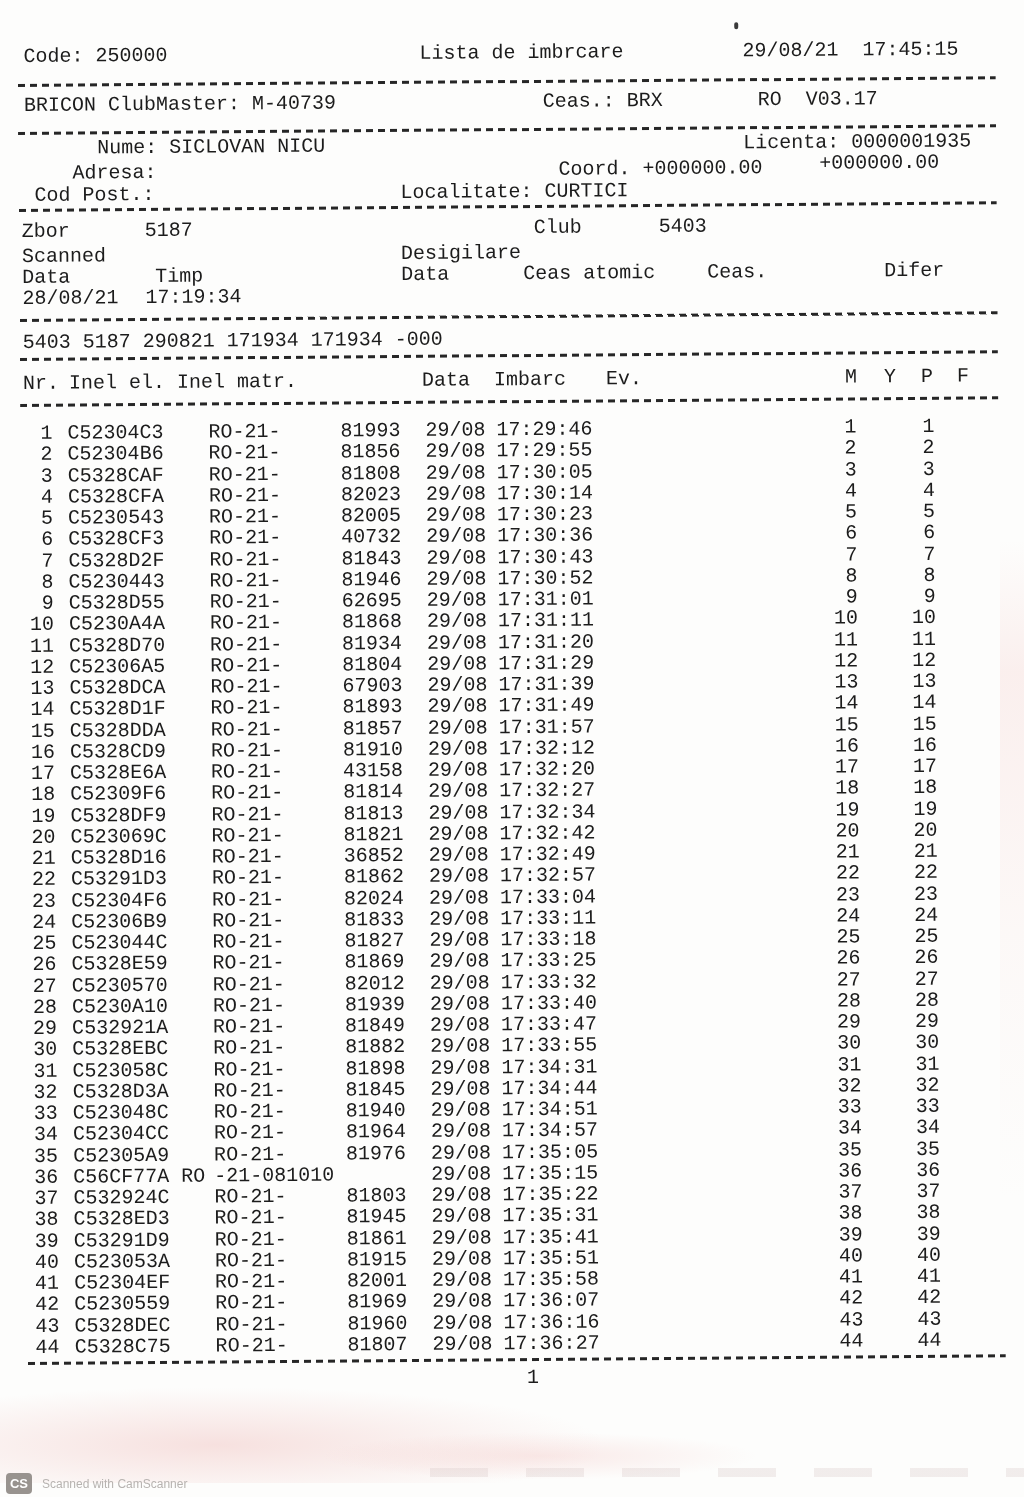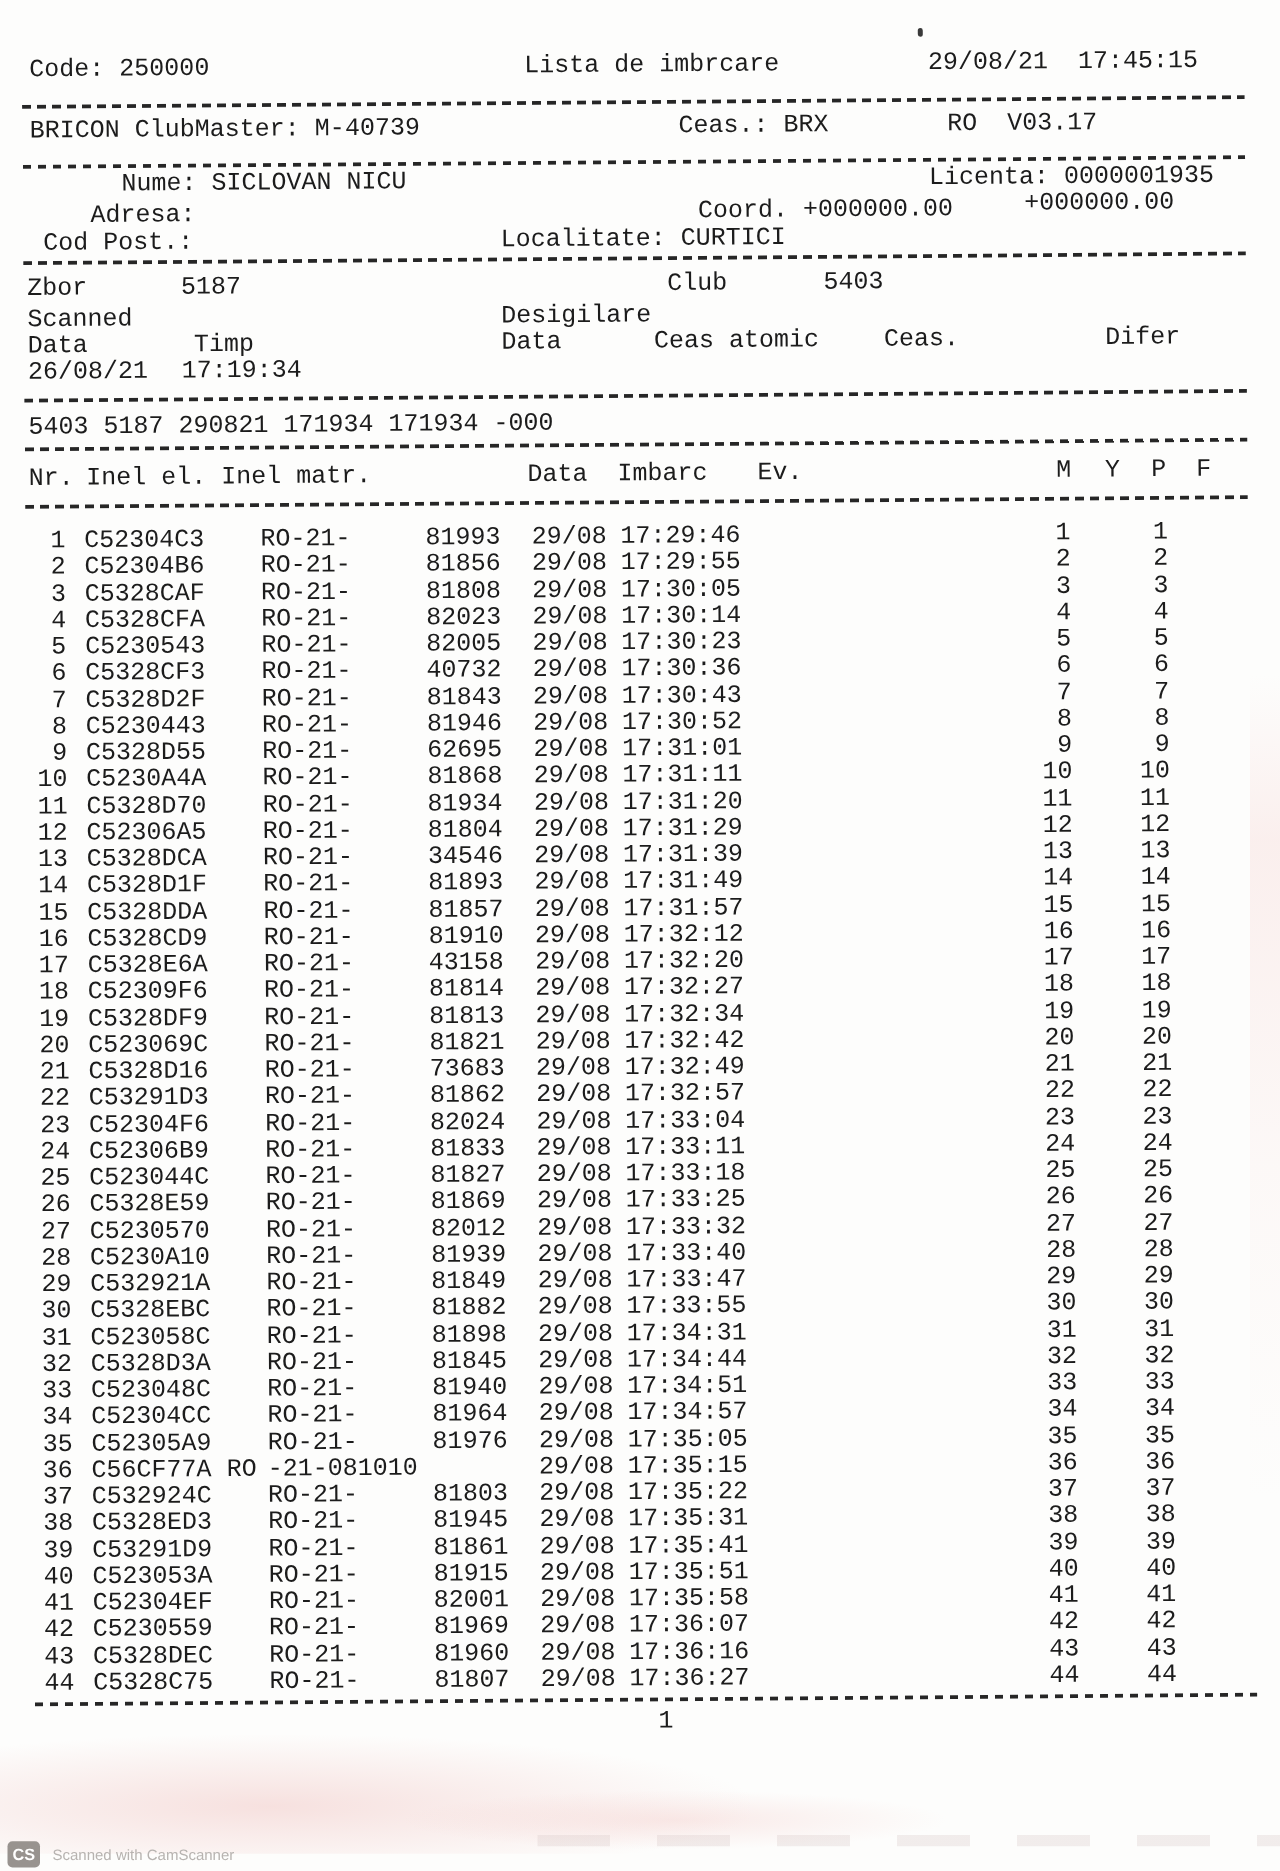--- a/index.html
+++ b/index.html
@@ -107,21 +107,21 @@
     </div>
     <div class="line" style="top:267px">
       <span class="abs" style="left:31px">Data</span>
       <span class="abs" style="left:164px">Timp</span>
       <span class="abs" style="left:410px">Data</span>
       <span class="abs" style="left:532px">Ceas atomic</span>
       <span class="abs" style="left:716px">Ceas.</span>
       <span class="abs" style="left:893px">Difer</span>
     </div>
     <div class="line" style="top:288px">
-      <span class="abs" style="left:31px">26/08/21</span>
+      <span class="abs" style="left:31px">28/08/21</span>
       <span class="abs" style="left:154px">17:19:34</span>
     </div>
     <div class="sep" style="top:319px"></div>
 
     <div class="line" style="top:332px">
       <span class="abs" style="left:31px">5403 5187 290821 171934 171934 -000</span>
     </div>
     <div class="sep" style="top:358px"></div>
 
     <div class="line" style="top:373px">
@@ -256,21 +256,21 @@
     <span class="c c-matr">81804</span>
     <span class="c c-date">29/08</span>
     <span class="c c-time">17:31:29</span>
     <span class="c c-m">12</span>
     <span class="c c-p">12</span>
   </div>
         <div class="row" style="top: 255px;">
     <span class="c c-nr">13</span>
     <span class="c c-el">C5328DCA</span>
     <span class="c c-ro">RO-21-</span>
-    <span class="c c-matr">34546</span>
+    <span class="c c-matr">67903</span>
     <span class="c c-date">29/08</span>
     <span class="c c-time">17:31:39</span>
     <span class="c c-m">13</span>
     <span class="c c-p">13</span>
   </div>
         <div class="row" style="top: 276.25px;">
     <span class="c c-nr">14</span>
     <span class="c c-el">C5328D1F</span>
     <span class="c c-ro">RO-21-</span>
     <span class="c c-matr">81893</span>
@@ -336,21 +336,21 @@
     <span class="c c-matr">81821</span>
     <span class="c c-date">29/08</span>
     <span class="c c-time">17:32:42</span>
     <span class="c c-m">20</span>
     <span class="c c-p">20</span>
   </div>
         <div class="row" style="top: 425px;">
     <span class="c c-nr">21</span>
     <span class="c c-el">C5328D16</span>
     <span class="c c-ro">RO-21-</span>
-    <span class="c c-matr">73683</span>
+    <span class="c c-matr">36852</span>
     <span class="c c-date">29/08</span>
     <span class="c c-time">17:32:49</span>
     <span class="c c-m">21</span>
     <span class="c c-p">21</span>
   </div>
         <div class="row" style="top: 446.25px;">
     <span class="c c-nr">22</span>
     <span class="c c-el">C53291D3</span>
     <span class="c c-ro">RO-21-</span>
     <span class="c c-matr">81862</span>

